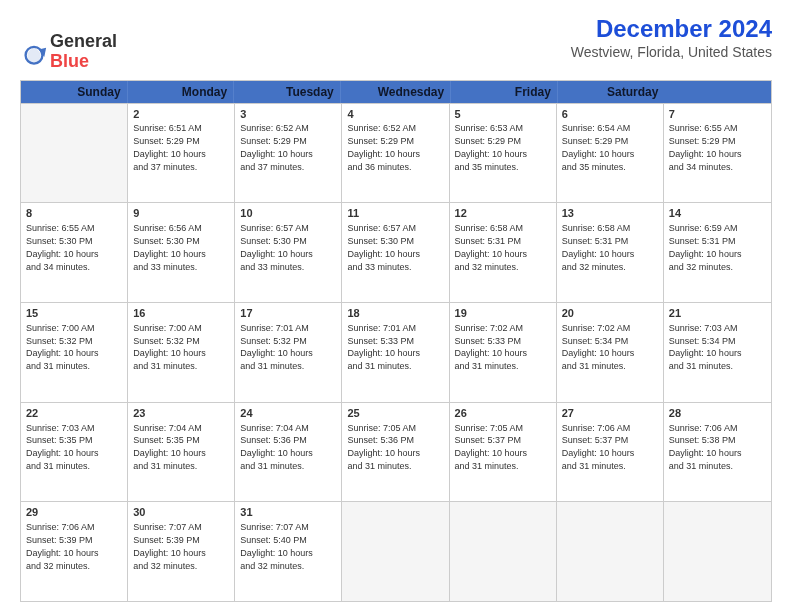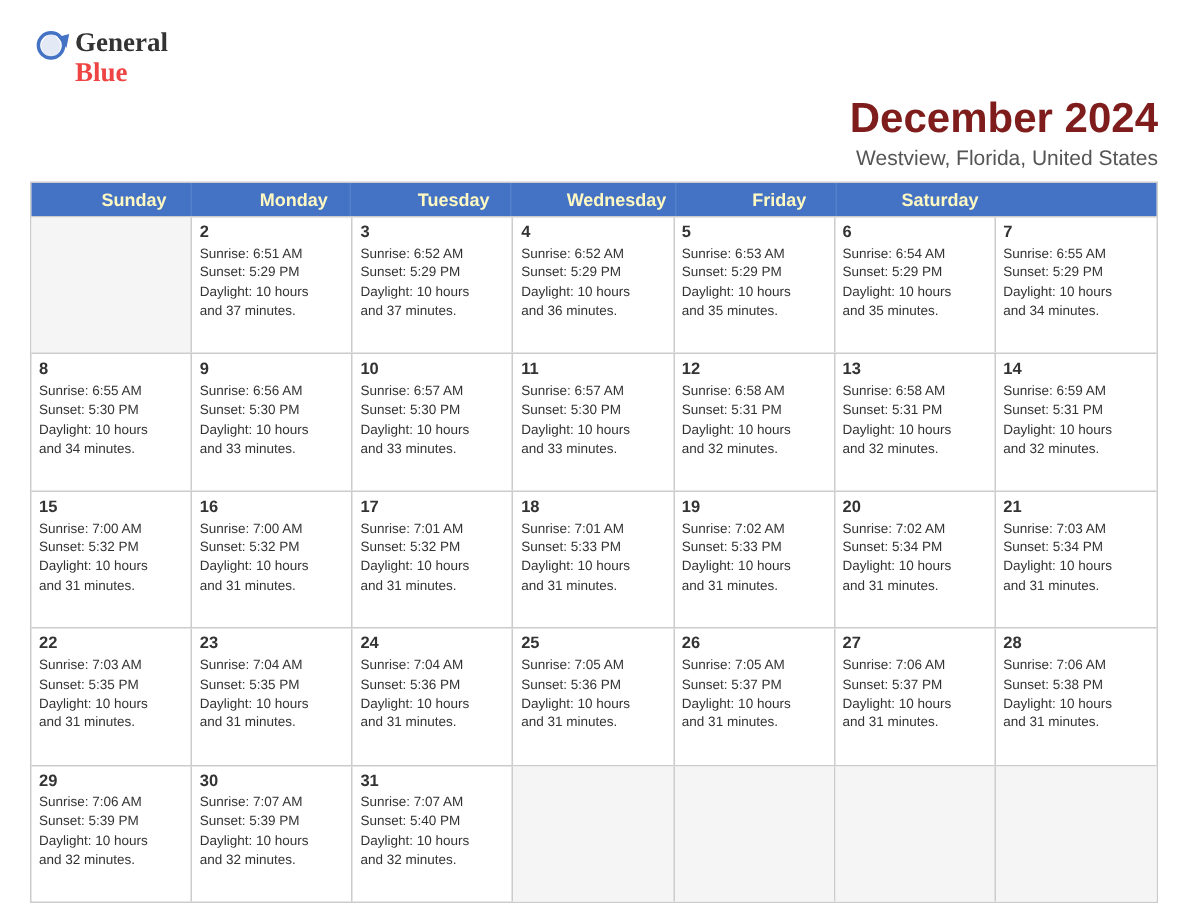--- a/index.html
+++ b/index.html
@@ -18,68 +18,66 @@
       flex-direction: column;
     }
     .header {
       display: flex;
       justify-content: space-between;
       align-items: flex-start;
       margin-bottom: 8px;
     }
     .logo {
       display: flex;
-      align-items: flex-start;
-      margin-top: 3px;
-      font-family: Liberation Serif, serif;
+      align-items: flex-end;
+      margin-top: 16px;
     }
     .logo-text {
       font-size: 18px;
       font-weight: bold;
       line-height: 1.1;
     }
     .logo-general { color: #333; }
     .logo-blue { color: #ef4444; }
     .logo-icon {
       width: 28px;
       height: 28px;
       margin-right: 2px;
     }
     .title-block {
       text-align: right;
     }
     .month-title {
-      font-size: 28px;
-      font-weight: bold;
-      color: #7f1d1d;
+      font-size: 24px;
+      font-weight: bold;
+      color: #1d4ed8;
       line-height: 1.1;
-      margin-top: 48px;
     }
     .location {
       font-size: 14px;
       color: #555;
       margin-top: 2px;
     }
     .calendar {
       flex: 1;
       display: flex;
       flex-direction: column;
       border: 1px solid #ccc;
     }
     .cal-header {
       display: grid;
       grid-template-columns: repeat(7, 1fr);
       background: #4472c4;
     }
     .cal-header-cell {
-      color: #fef9c3;
+      color: #0f172a;
       font-size: 12px;
       font-weight: bold;
       padding: 4px 6px;
-      text-align: center;
+      text-align: right;
       border-right: 1px solid #5580cc;
       margin-left: 31px;
     }
     .cal-header-cell:last-child { border-right: none; }
     .cal-body {
       display: flex;
       flex-direction: column;
       flex: 1;
     }
     .cal-row {

